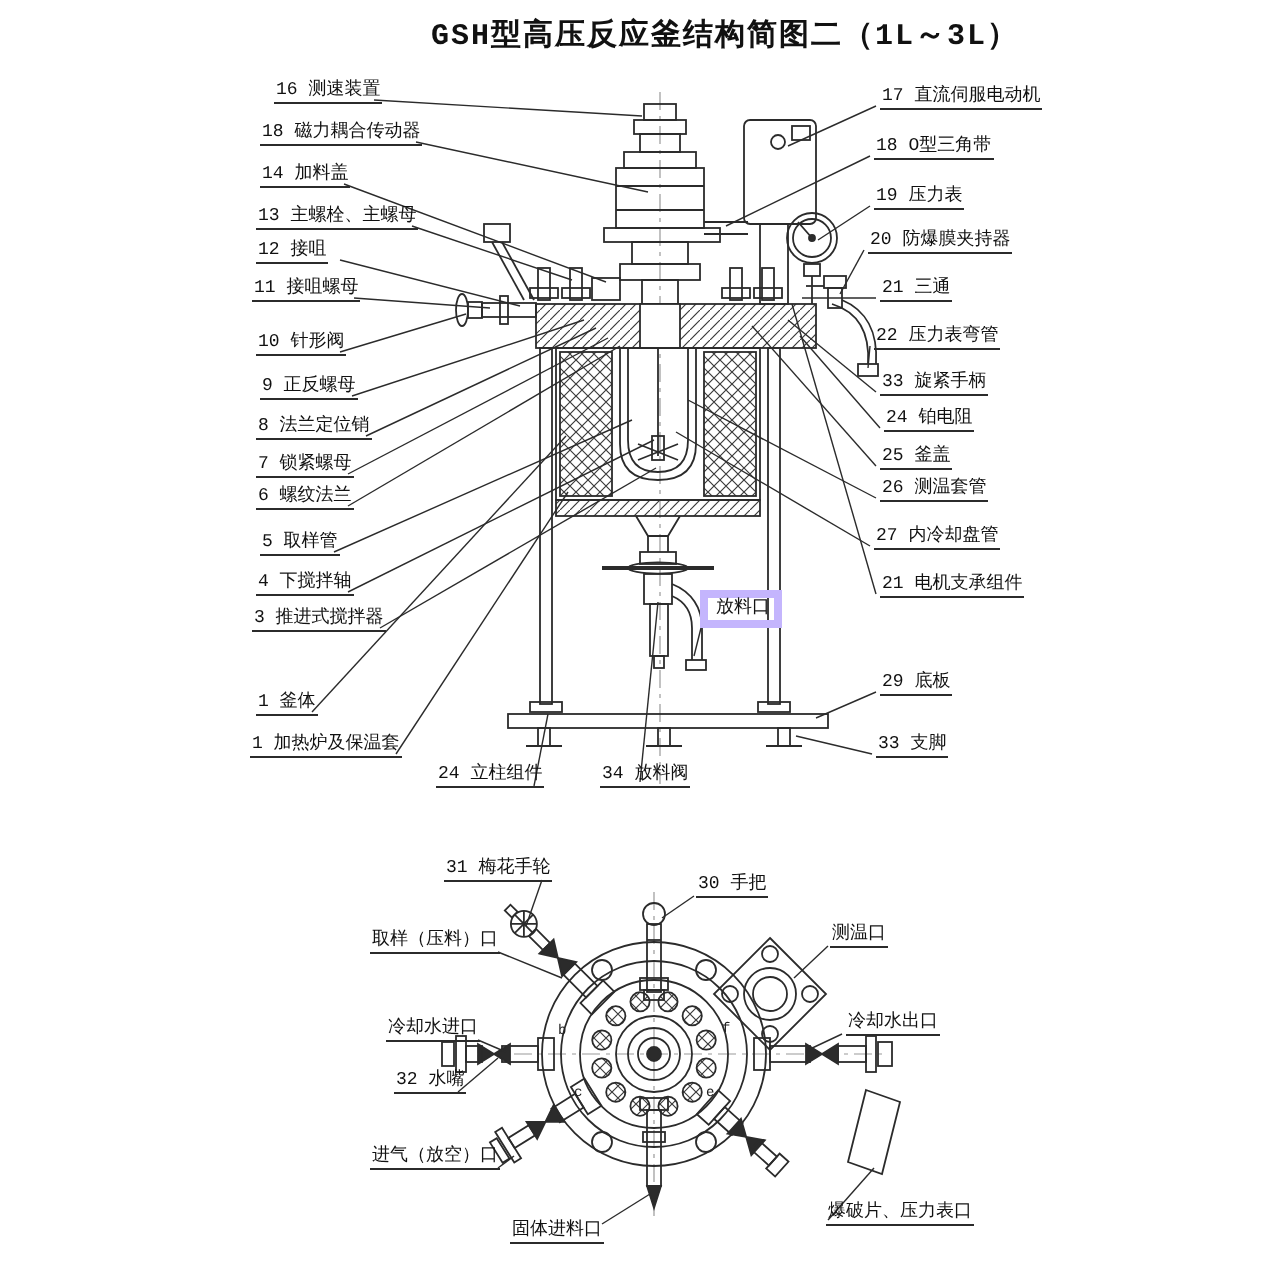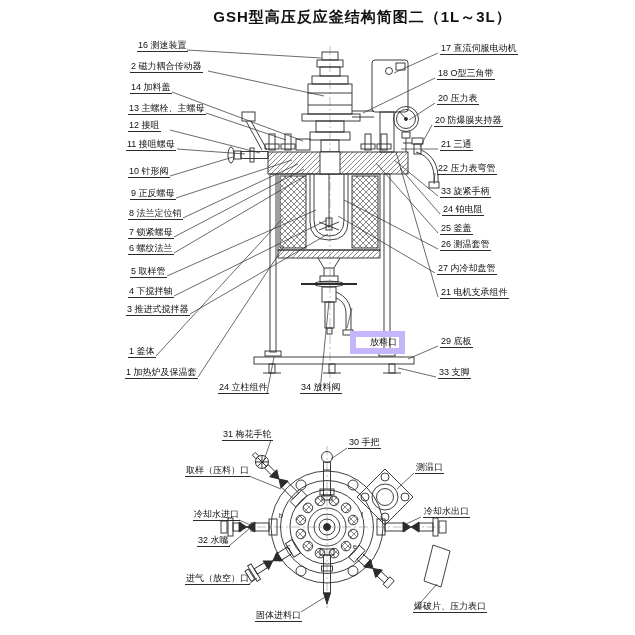--- a/index.html
+++ b/index.html
@@ -1,30 +1,30 @@
 <!DOCTYPE html>
 <html><head>
 <meta charset="utf-8">
 <style>
   html,body{margin:0;padding:0;}
   .canvas{
     position:relative;width:635px;height:635px;background:#ffffff;
-    font-family:Liberation Sans, sans-serif;
+    font-family:Liberation Mono, monospace;
     color:#1a1a1a;overflow:hidden;
   }
   .title{
     position:absolute;left:100px;right:10px;top:8px;text-align:center;
     font-size:15px;font-weight:bold;letter-spacing:1px;color:#111;
   }
   svg.draw{position:absolute;left:0;top:0;width:635px;height:635px;}
   .lbl{
     position:absolute;font-size:9px;line-height:10px;white-space:nowrap;
     border-bottom:1px solid #2b2b2b;padding:0 1px 1px 1px;color:#111;
   }
-  .boxed{border:6px solid #c4b5fd;padding:0 2px 1px 14px;margin-top:36px;}
+  .boxed{border:4px solid #c4b5fd;padding:0 2px 1px 4px;}
   .blt{
     position:absolute;font-size:7px;line-height:8px;color:#222;
   }
 </style>
 </head>
 <body>
 
 <div class="canvas">
 
   <div class="title">GSH型高压反应釜结构简图二（1L～3L）</div>
@@ -334,39 +334,39 @@
       <line x1="239" y1="520" x2="253" y2="526"></line>
       <line x1="421" y1="517" x2="404" y2="525"></line>
       <line x1="229" y1="546" x2="249" y2="529"></line>
       <line x1="249" y1="584" x2="257" y2="578"></line>
       <line x1="301" y1="612" x2="325" y2="597"></line>
       <line x1="414" y1="610" x2="437" y2="584"></line>
     </g>
   </svg>
 
   <span class="lbl" style="left:137px;top:40px">16 测速装置</span>
-  <span class="lbl" style="left:130px;top:61px">2 磁力耦合传动器</span>
+  <span class="lbl" style="left:130px;top:61px">18 磁力耦合传动器</span>
   <span class="lbl" style="left:130px;top:82px">14 加料盖</span>
   <span class="lbl" style="left:128px;top:103px">13 主螺栓、主螺母</span>
   <span class="lbl" style="left:128px;top:120px">12 接咀</span>
   <span class="lbl" style="left:126px;top:139px">11 接咀螺母</span>
   <span class="lbl" style="left:128px;top:166px">10 针形阀</span>
   <span class="lbl" style="left:130px;top:188px">9 正反螺母</span>
   <span class="lbl" style="left:128px;top:208px">8 法兰定位销</span>
   <span class="lbl" style="left:128px;top:227px">7 锁紧螺母</span>
   <span class="lbl" style="left:128px;top:243px">6 螺纹法兰</span>
   <span class="lbl" style="left:130px;top:266px">5 取样管</span>
   <span class="lbl" style="left:128px;top:286px">4 下搅拌轴</span>
   <span class="lbl" style="left:126px;top:304px">3 推进式搅拌器</span>
   <span class="lbl" style="left:128px;top:346px">1 釜体</span>
   <span class="lbl" style="left:125px;top:367px">1 加热炉及保温套</span>
 
   <span class="lbl" style="left:440px;top:43px">17 直流伺服电动机</span>
   <span class="lbl" style="left:437px;top:68px">18 O型三角带</span>
-  <span class="lbl" style="left:437px;top:93px">20 压力表</span>
+  <span class="lbl" style="left:437px;top:93px">19 压力表</span>
   <span class="lbl" style="left:434px;top:115px">20 防爆膜夹持器</span>
   <span class="lbl" style="left:440px;top:139px">21 三通</span>
   <span class="lbl" style="left:437px;top:163px">22 压力表弯管</span>
   <span class="lbl" style="left:440px;top:186px">33 旋紧手柄</span>
   <span class="lbl" style="left:442px;top:204px">24 铂电阻</span>
   <span class="lbl" style="left:440px;top:223px">25 釜盖</span>
   <span class="lbl" style="left:440px;top:239px">26 测温套管</span>
   <span class="lbl" style="left:437px;top:263px">27 内冷却盘管</span>
   <span class="lbl" style="left:440px;top:287px">21 电机支承组件</span>
   <span class="lbl" style="left:440px;top:336px">29 底板</span>

